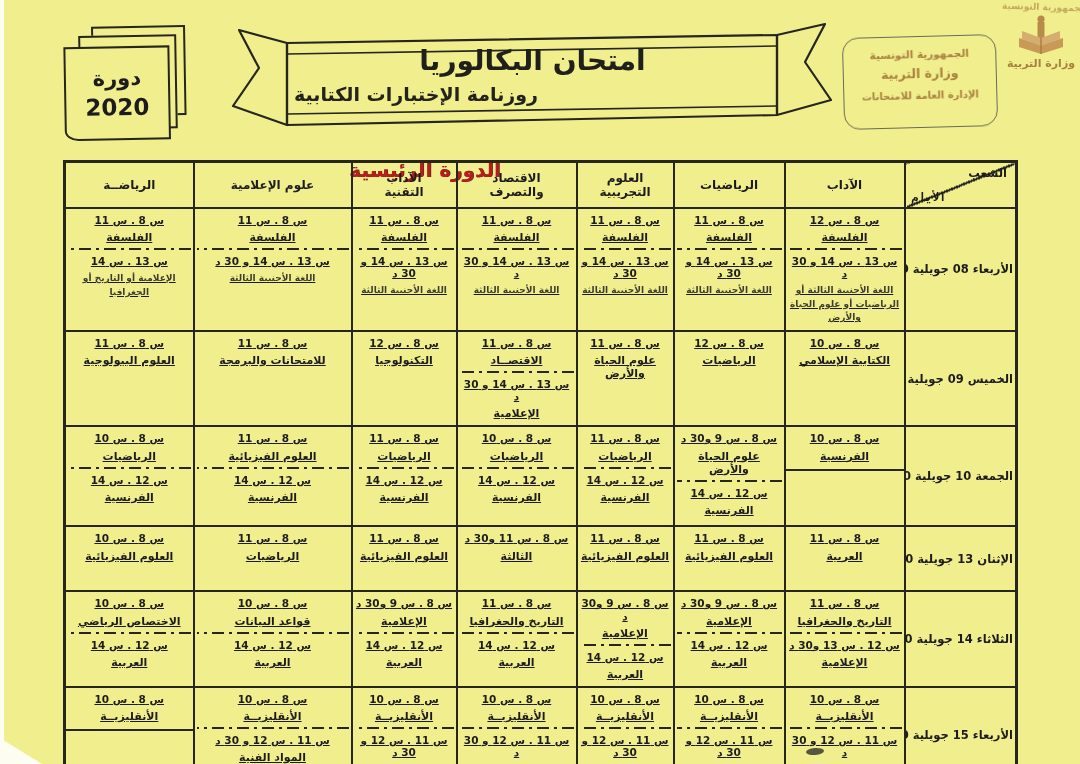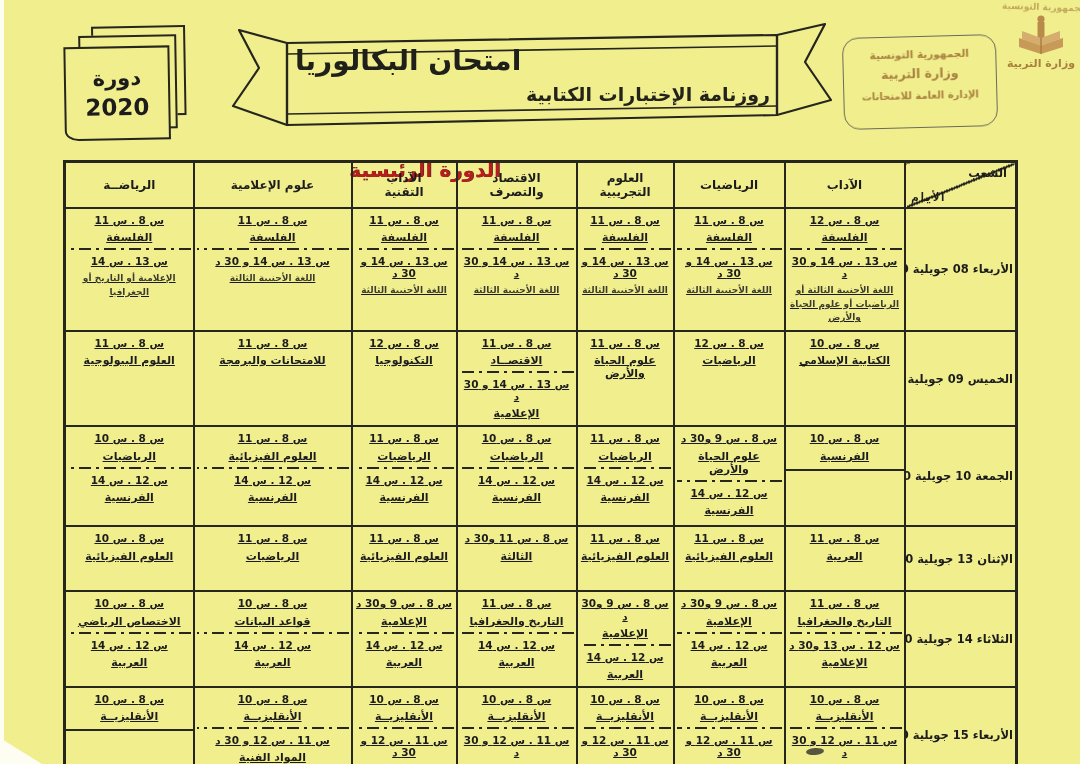--- a/index.html
+++ b/index.html
@@ -29,23 +29,23 @@
   .stamp .pg3{left:30px;top:0;width:90px;height:86px;}
   .stamp .pg2{left:17px;top:9px;width:94px;height:90px;}
   .stamp .pg1{left:2px;top:20px;width:102px;height:90px;border-width:2.5px;
     border-bottom-left-radius:14px 10px;display:flex;flex-direction:column;align-items:center;justify-content:center;}
   .stamp-line1{font-size:21px;font-weight:bold;letter-spacing:1px;}
   .stamp-line2{font-size:23px;font-weight:bold;margin-top:4px;}
 
   
   .banner{position:absolute;left:225px;top:16px;width:615px;height:124px;}
   .banner svg{position:absolute;inset:0;}
-  .banner-title{position:absolute;top:28px;left:70px;right:70px;text-align:left;
+  .banner-title{position:absolute;top:28px;left:70px;right:70px;text-align:center;
     font-size:28px;font-weight:bold;letter-spacing:3px;color:#20201a;}
-  .banner-subtitle{position:absolute;top:67px;left:58px;right:70px;text-align:right;
+  .banner-subtitle{position:absolute;top:67px;left:69px;right:70px;text-align:left;
     font-size:19px;font-weight:bold;color:#23231c;}
   .session-line{position:absolute;top:135px;left:0;right:230px;text-align:center;
     font-size:20px;font-weight:bold;color:#b91c1c;text-shadow:.5px 0 0 #2b2b22;margin-top:23px;}
 
   
   .ministry-box{position:absolute;left:843px;top:36px;width:152px;height:90px;
     border:1.5px solid #6a6a58;border-radius:16px;transform:rotate(-1.5deg);
     text-align:center;color:var(--tan);filter:blur(.2px);}
   .ministry-l1{font-size:10.5px;font-weight:bold;margin-top:11px;}
   .ministry-l2{font-size:12.5px;font-weight:bold;margin-top:6px;}

